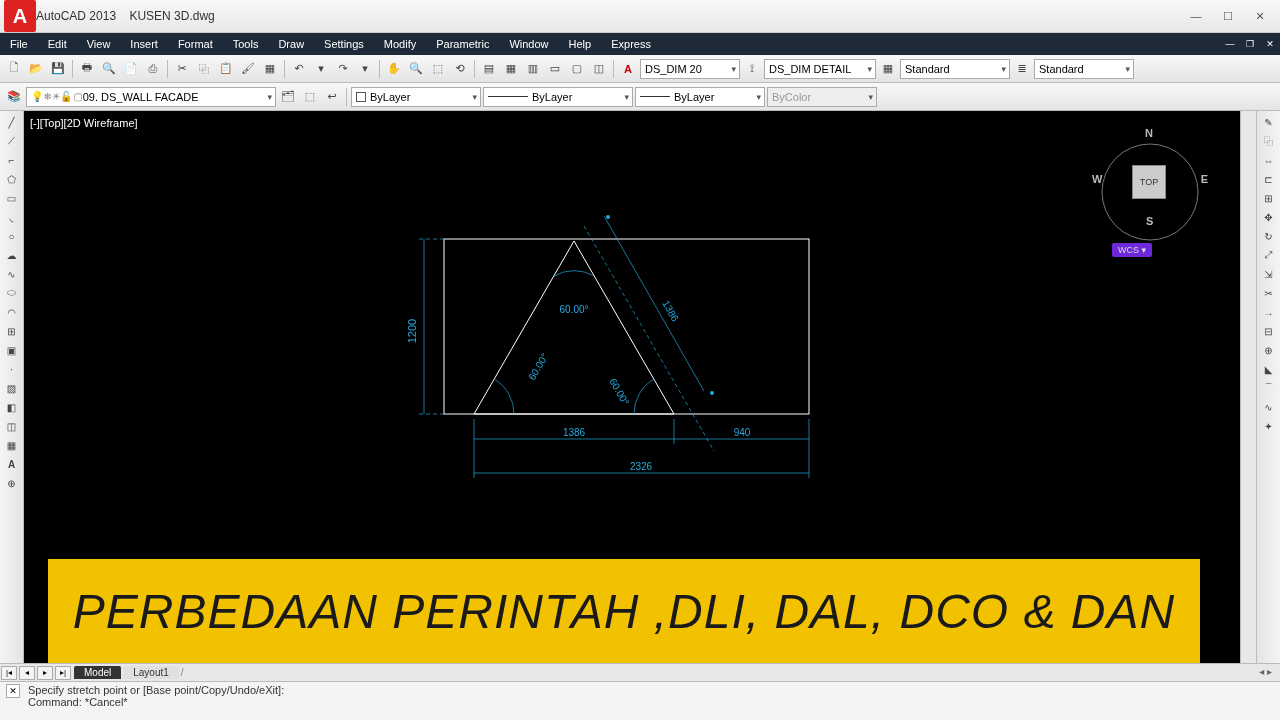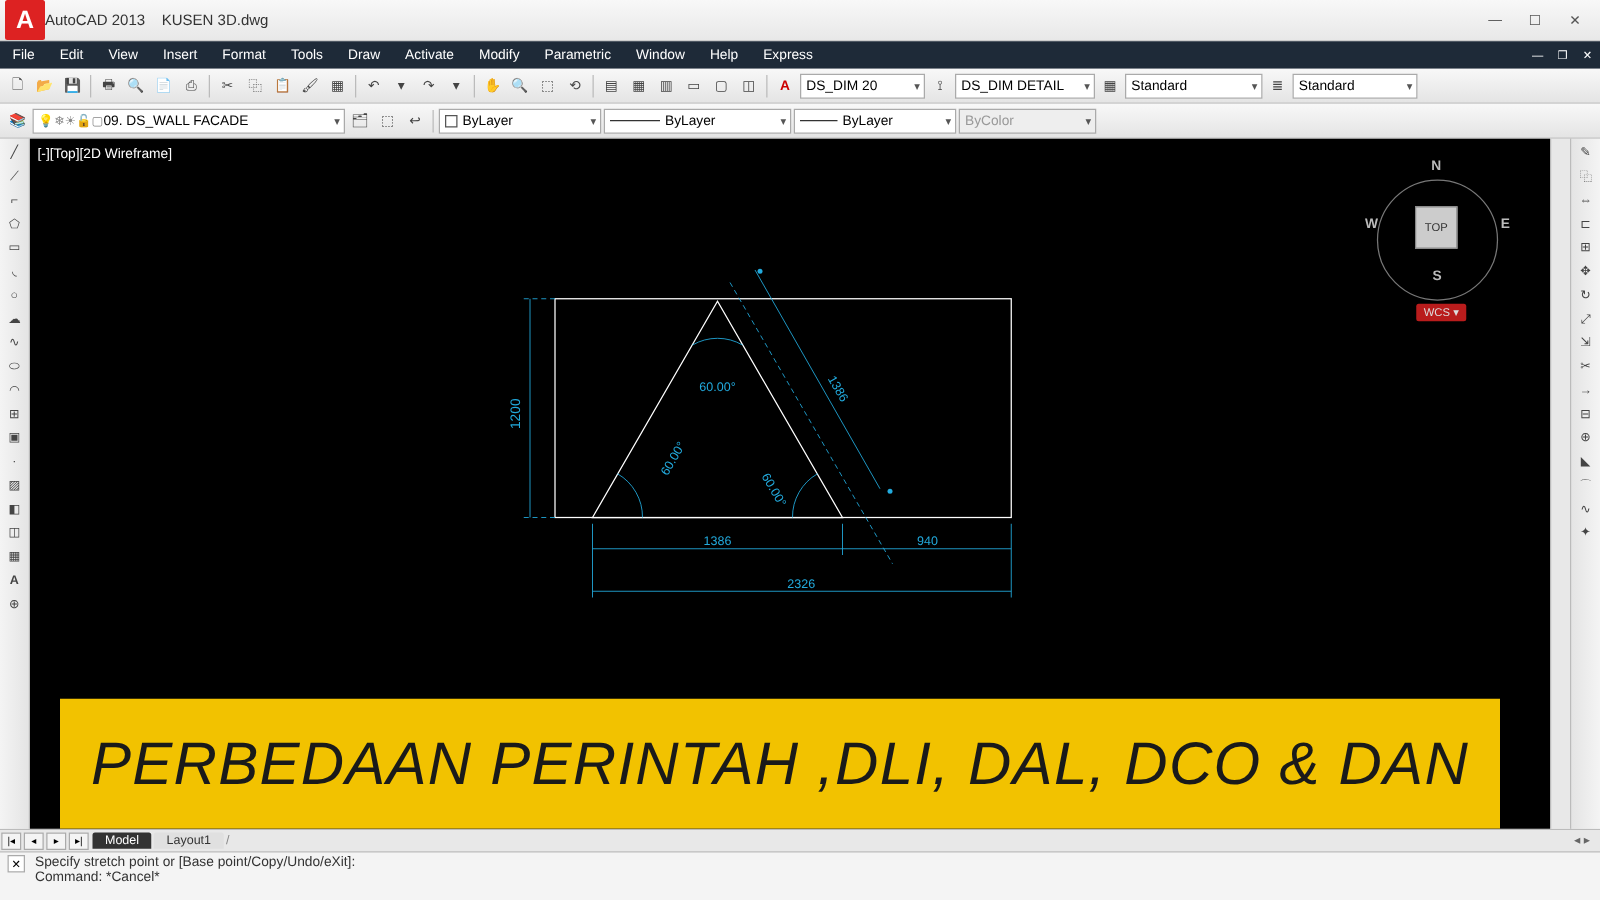--- a/index.html
+++ b/index.html
@@ -37,21 +37,21 @@
 .viewport-label { position: absolute; top: 6px; left: 6px; color: #fff; font-size: 11px; }
 .scrollbar-v{width:16px;background:#e8e8e8;border-left:1px solid #bbb;}
 
 
 svg.drawing { position: absolute; top: 0; left: 0; }
 
 
 .viewcube { position: absolute; top: 14px; right: 30px; width: 120px; height: 140px; color:#bbb;font-size:11px;}
 .viewcube .face{position:absolute;top:40px;left:42px;width:34px;height:34px;background:#ccc;border:1px solid #888;display:flex;align-items:center;justify-content:center;font-size:9px;color:#333;font-weight:normal;}
 .compass{position:absolute;top:0;left:0;width:100%;height:100%;}
-.wcs-badge{position:absolute;top:118px;left:43px;background:#b91c1c;color:#ddd;font-size:9px;padding:2px 6px;border-radius:2px;}
+.wcs-badge{position:absolute;top:118px;left:22px;background:#6d28d9;color:#ddd;font-size:9px;padding:2px 6px;border-radius:2px;}
 
 
 .banner { position: absolute; left: 24px; right: 40px; bottom: 0; height: 104px; background: #f2c200; display:flex;align-items:center;justify-content:center;}
 .banner-text { font-family: Impact, "Arial Black", sans-serif; font-size: 48px; font-style: italic; color: #1a1a1a; letter-spacing:1px;}
 
 
 .tabs-row { height: 18px; background: #e8e8e8; border-top:1px solid #bbb; display:flex;align-items:center;font-size:10px;}
 .tabs-row .nav-btn{width:16px;height:14px;display:flex;align-items:center;justify-content:center;border:1px solid #aaa;background:#f4f4f4;margin:0 1px;font-size:8px;}
 .tab{padding:1px 10px;background:#333;color:#fff;border-radius:2px 2px 0 0;margin-left:2px;}
 .tab.inactive{background:#e0e0e0;color:#333;}
@@ -82,21 +82,21 @@
 </div>
 
 <div class="menubar">
   <span>File</span>
   <span>Edit</span>
   <span>View</span>
   <span>Insert</span>
   <span>Format</span>
   <span>Tools</span>
   <span>Draw</span>
-  <span>Activate</span>
+  <span>Settings</span>
   <span>Modify</span>
   <span>Parametric</span>
   <span>Window</span>
   <span>Help</span>
   <span>Express</span>
   <div class="right-controls">
     <div>—</div>
     <div>❐</div>
     <div>✕</div>
   </div>

